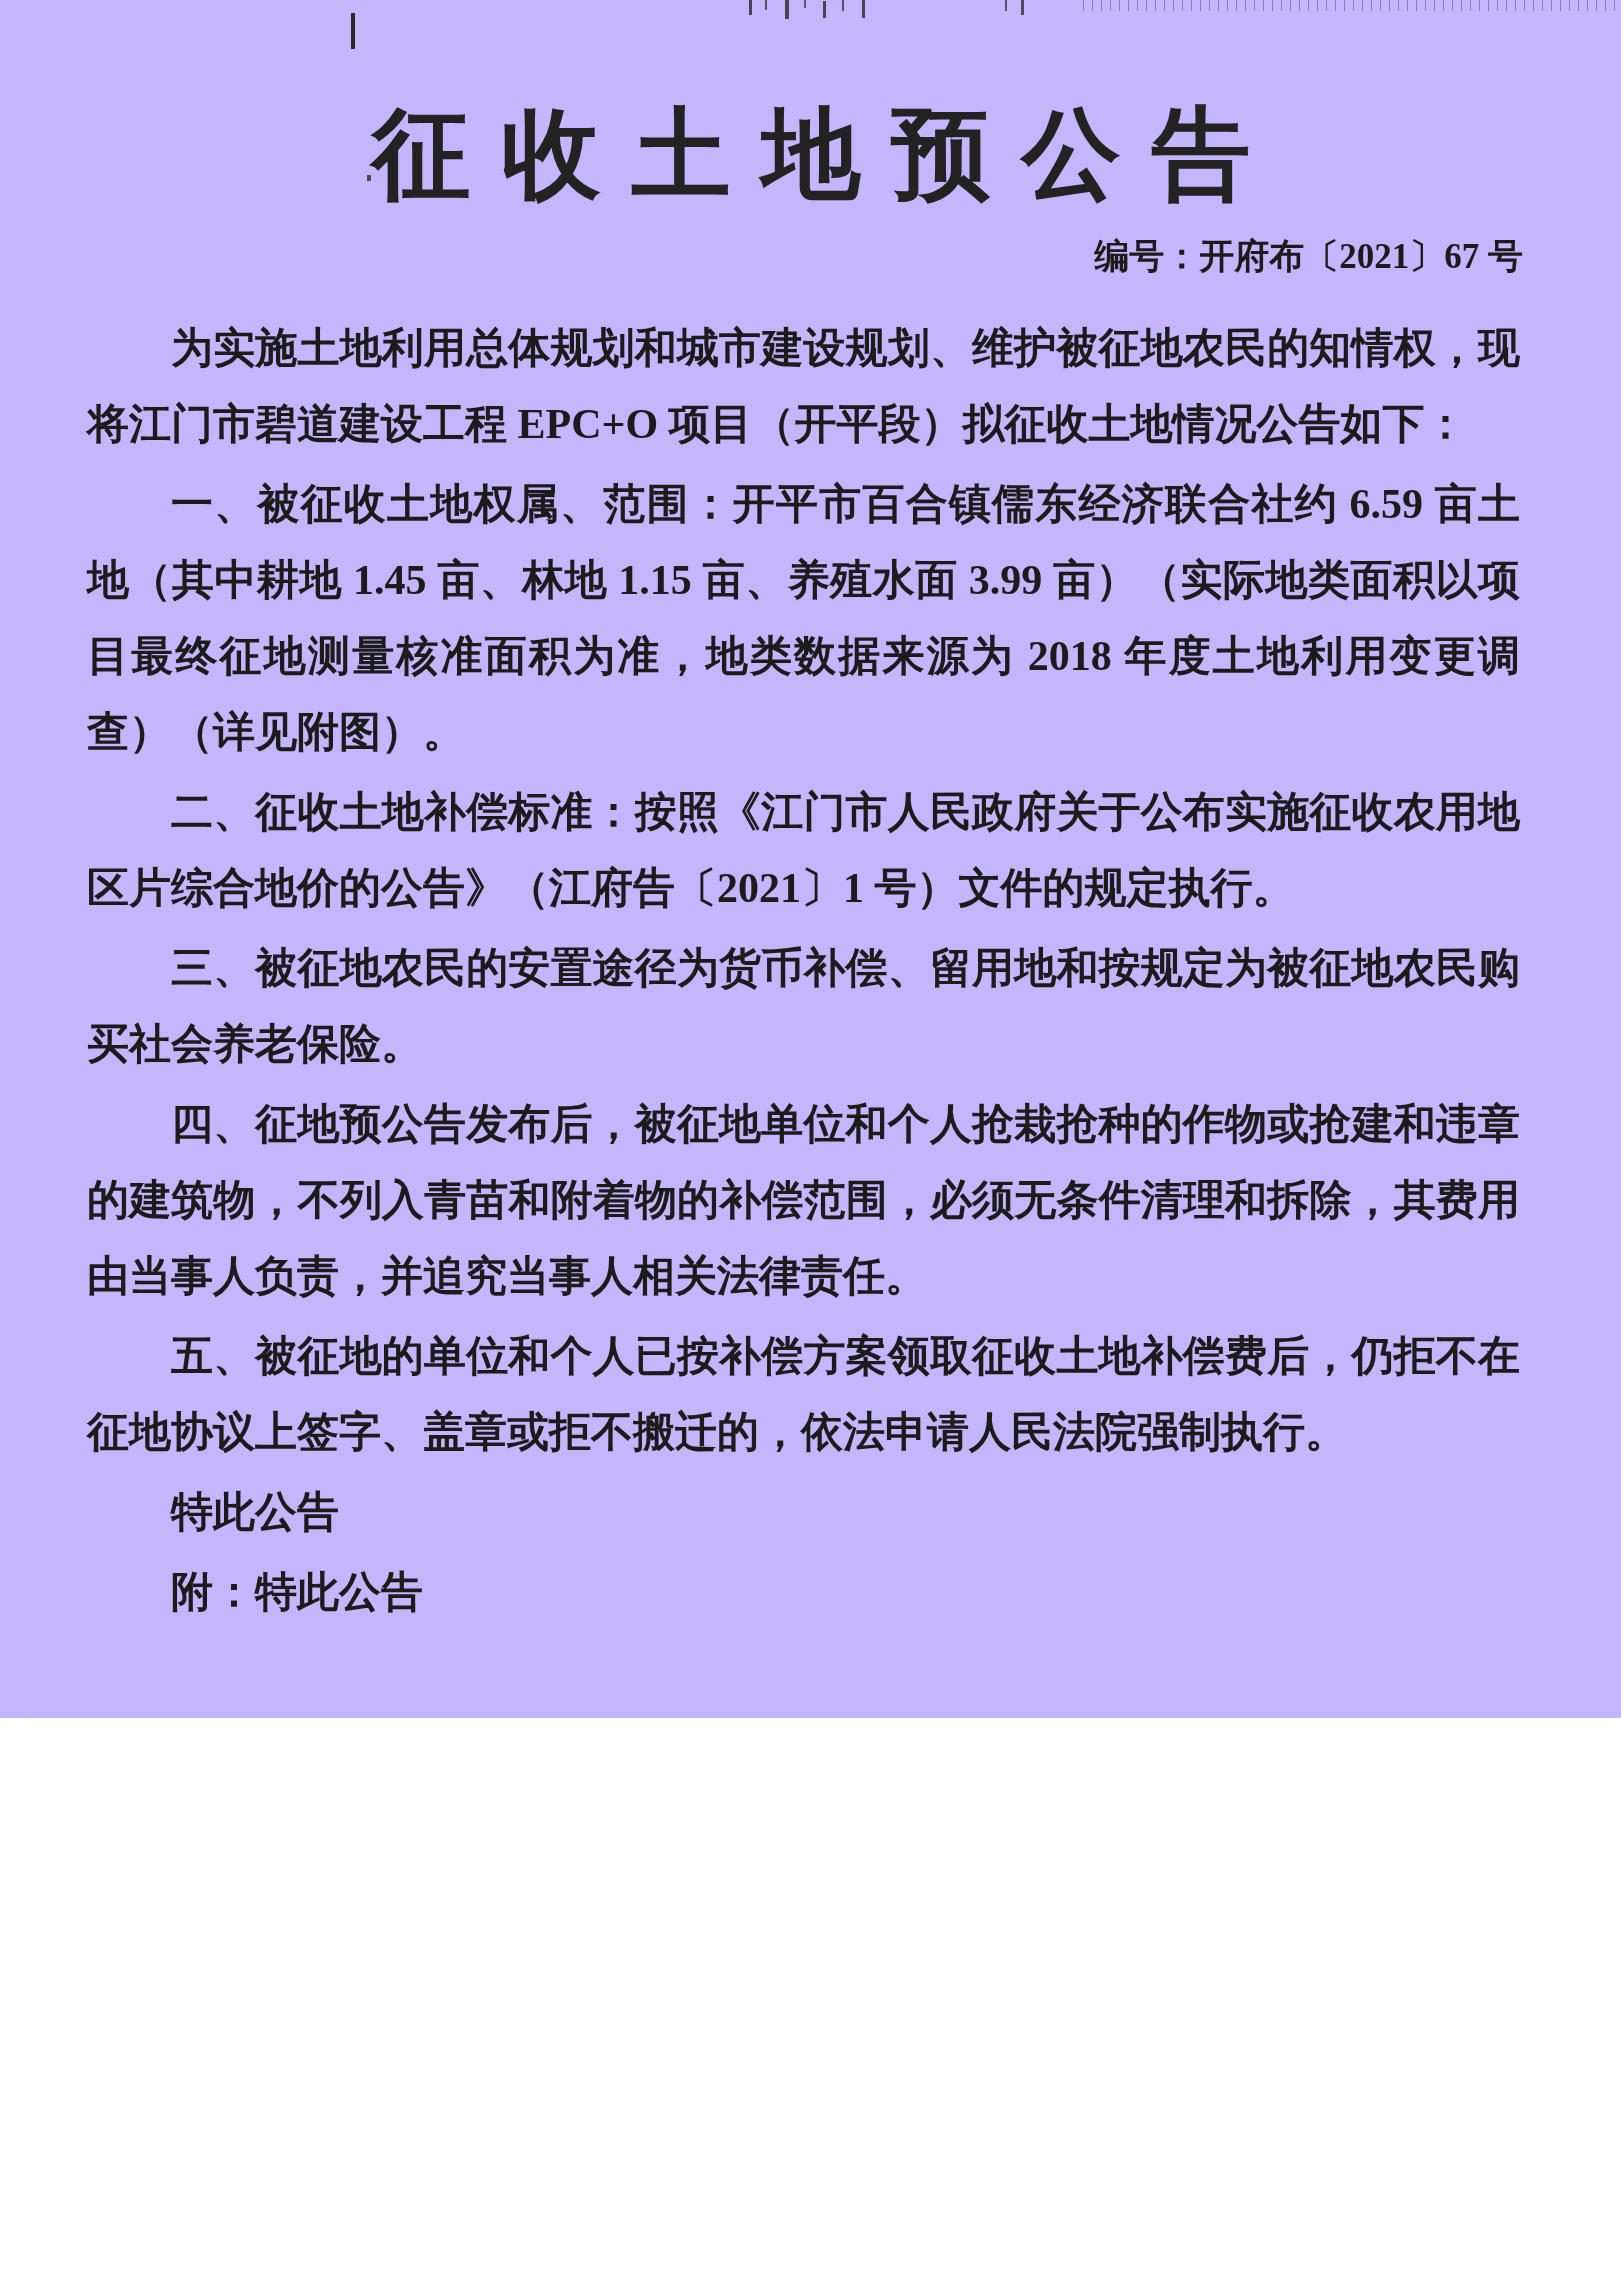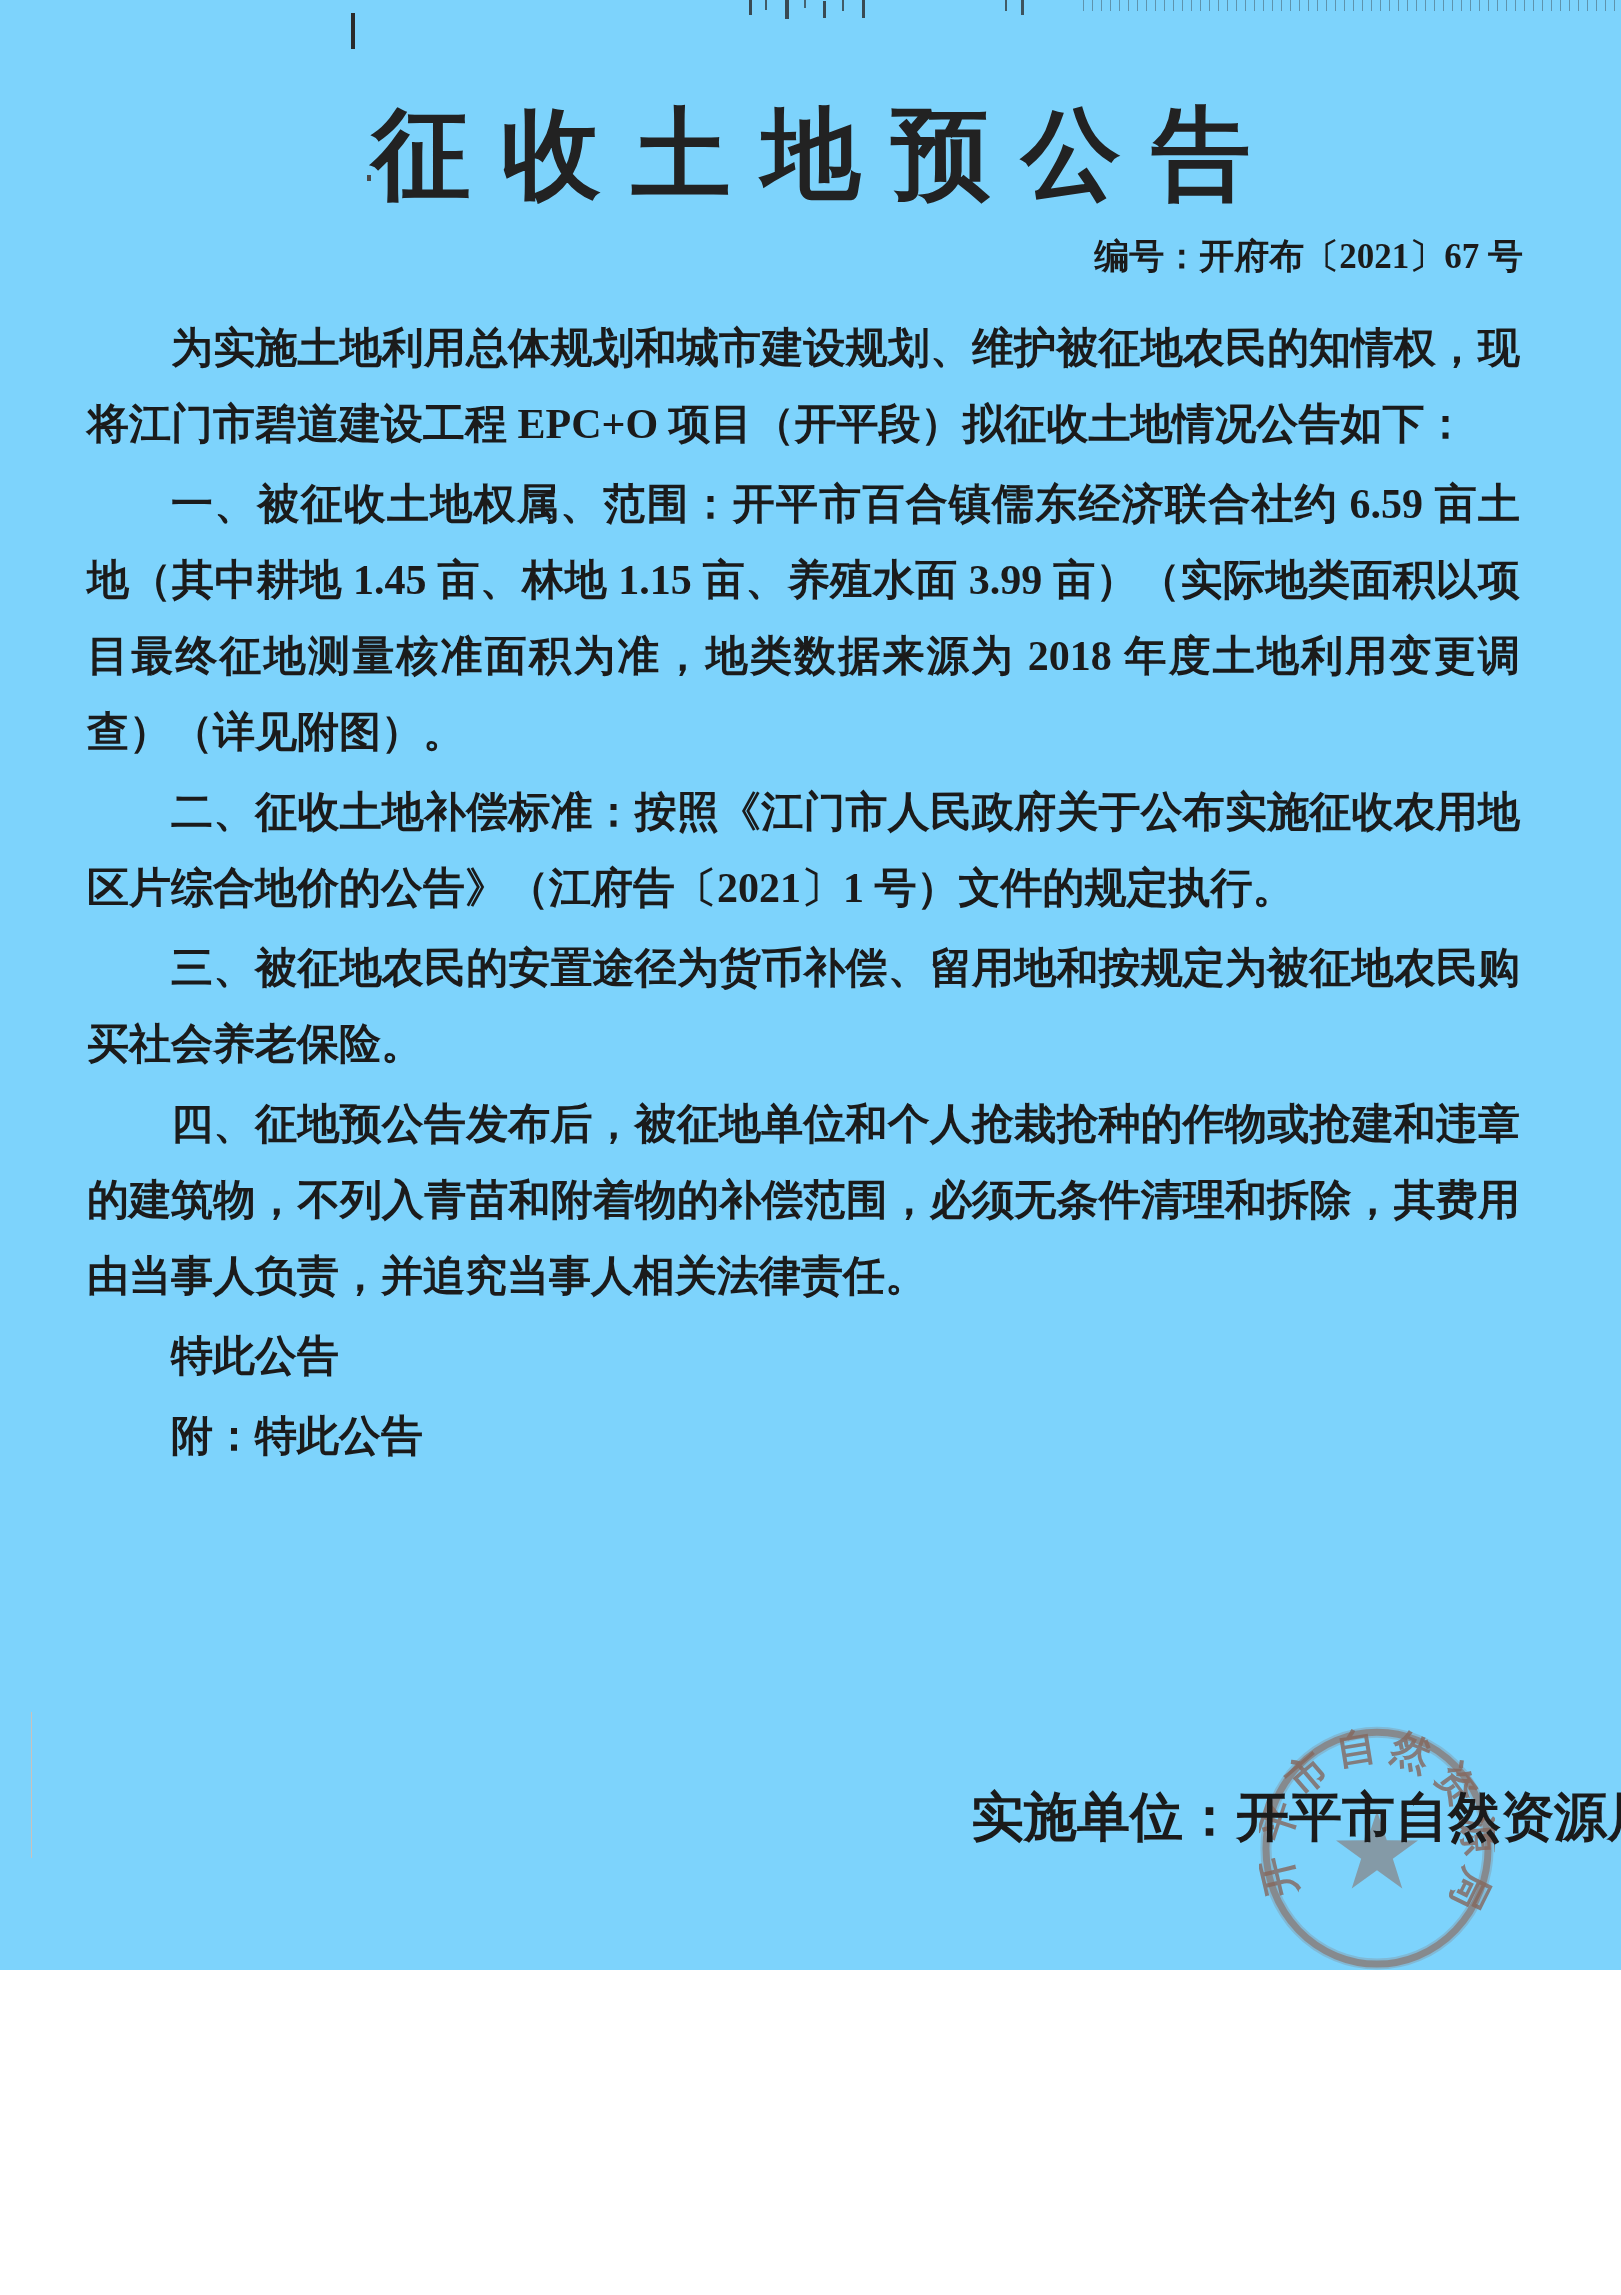--- a/index.html
+++ b/index.html
@@ -1,20 +1,20 @@
 <!DOCTYPE html>
 <html style="font-size:11px"><head>
 <meta charset="utf-8">
 <style>
   html, body { margin: 0; padding: 0; background: #ffffff; }
   .page {
     position: relative;
     width: 1622px;
-    height: 1970px;
-    background: #7dd3fc;
+    height: 1718px;
+    background: #c4b5fd;
     overflow: hidden;
     font-family: "Liberation Serif", "DejaVu Serif", serif;
     color: #1b1b1b;
   }
   .title {
     position: absolute;
     top: 89px; left: 0; width: 100%;
     text-align: center;
     font-size: 99px;
     font-weight: 900;
@@ -81,20 +81,21 @@
   <div class="title">征收土地预公告</div>
 
   <div class="doc-number">编号：开府布〔2021〕67 号</div>
 
   <div class="body-text">
     <p>为实施土地利用总体规划和城市建设规划、维护被征地农民的知情权，现将江门市碧道建设工程 EPC+O 项目（开平段）拟征收土地情况公告如下：</p>
     <p>一、被征收土地权属、范围：开平市百合镇儒东经济联合社约 6.59 亩土地（其中耕地 1.45 亩、林地 1.15 亩、养殖水面 3.99 亩）（实际地类面积以项目最终征地测量核准面积为准，地类数据来源为 2018 年度土地利用变更调查）（详见附图）。</p>
     <p>二、征收土地补偿标准：按照《江门市人民政府关于公布实施征收农用地区片综合地价的公告》（江府告〔2021〕1 号）文件的规定执行。</p>
     <p>三、被征地农民的安置途径为货币补偿、留用地和按规定为被征地农民购买社会养老保险。</p>
     <p>四、征地预公告发布后，被征地单位和个人抢栽抢种的作物或抢建和违章的建筑物，不列入青苗和附着物的补偿范围，必须无条件清理和拆除，其费用由当事人负责，并追究当事人相关法律责任。</p>
+    <p>五、被征地的单位和个人已按补偿方案领取征收土地补偿费后，仍拒不在征地协议上签字、盖章或拒不搬迁的，依法申请人民法院强制执行。</p>
     <p>特此公告</p>
     <p>附：特此公告</p>
   </div>
 
   <div class="sign-line sign-implementer">实施单位：开平市自然资源局</div>
   <div class="sign-line sign-publisher">发布单位：开平市人民政府</div>
   <div class="sign-line sign-date">2021 年 7 月 20 日</div>
 
   <div class="seal seal-1">
     <svg width="236" height="245" viewBox="0 0 340 353">

